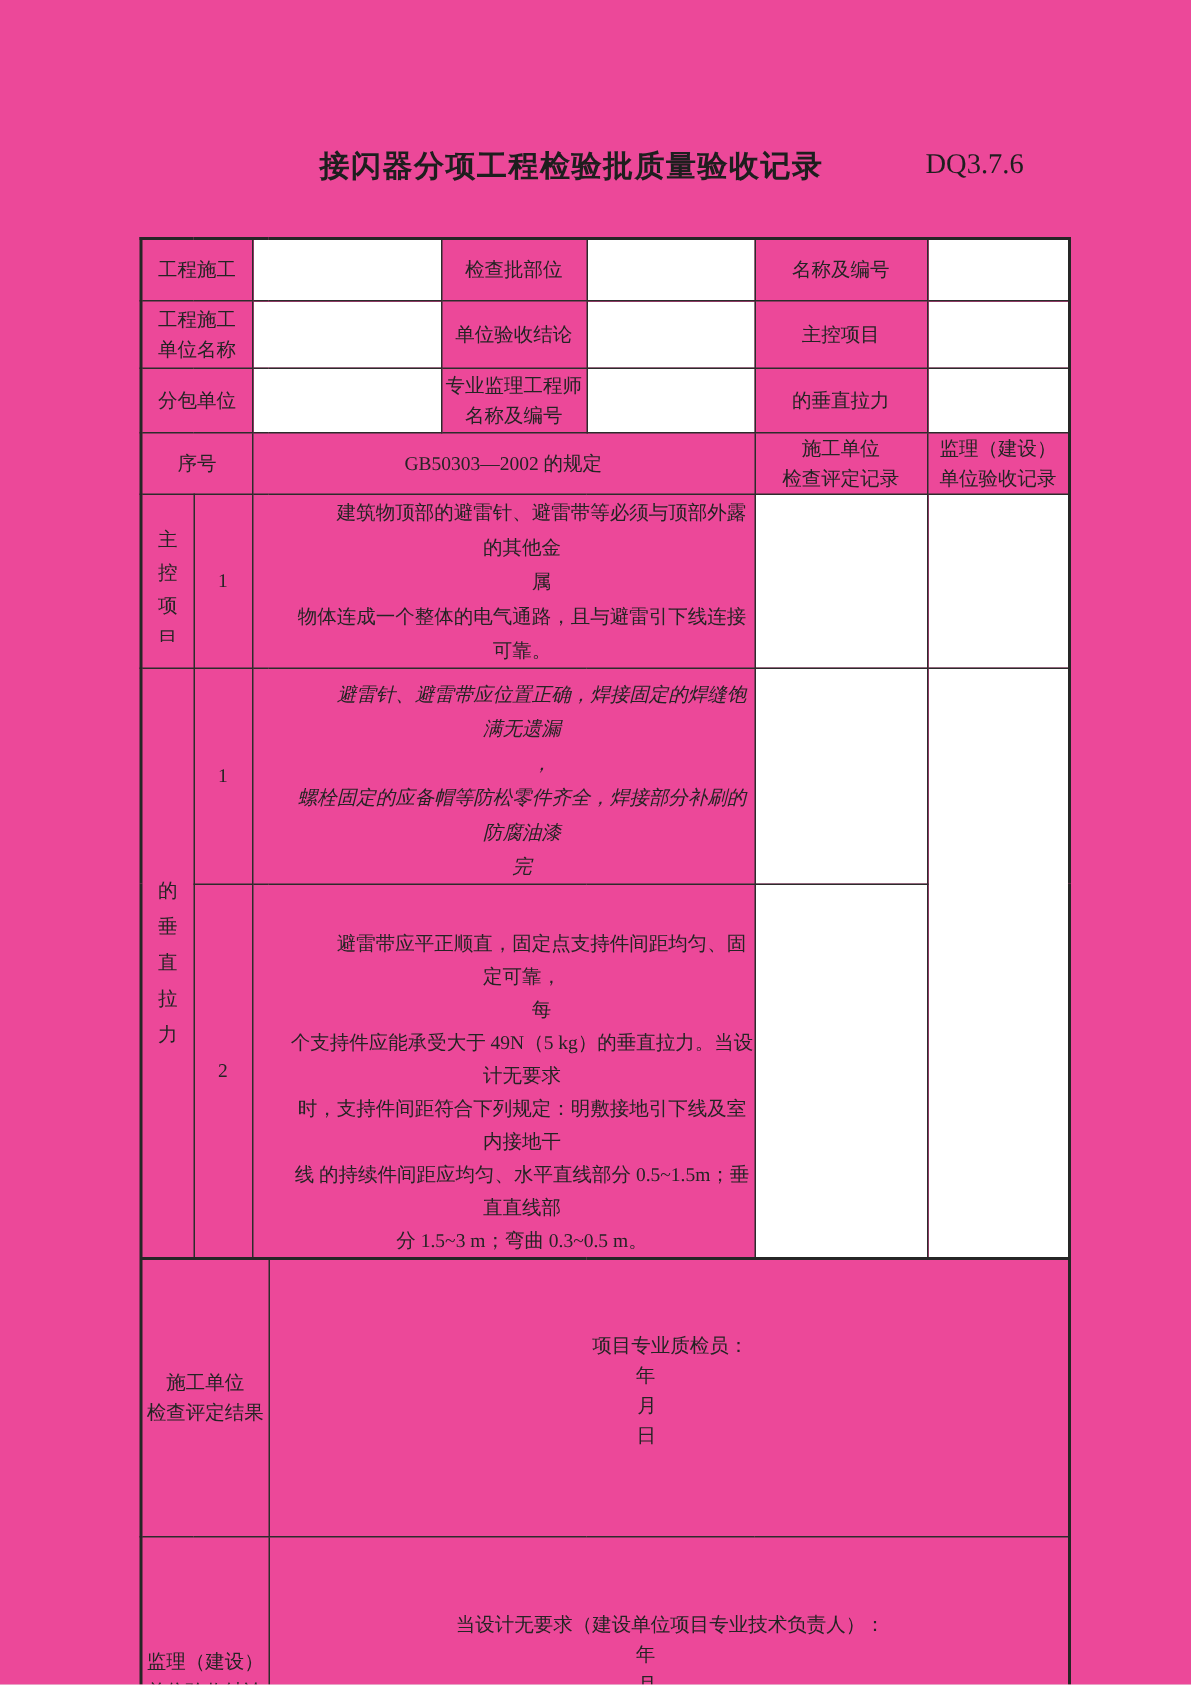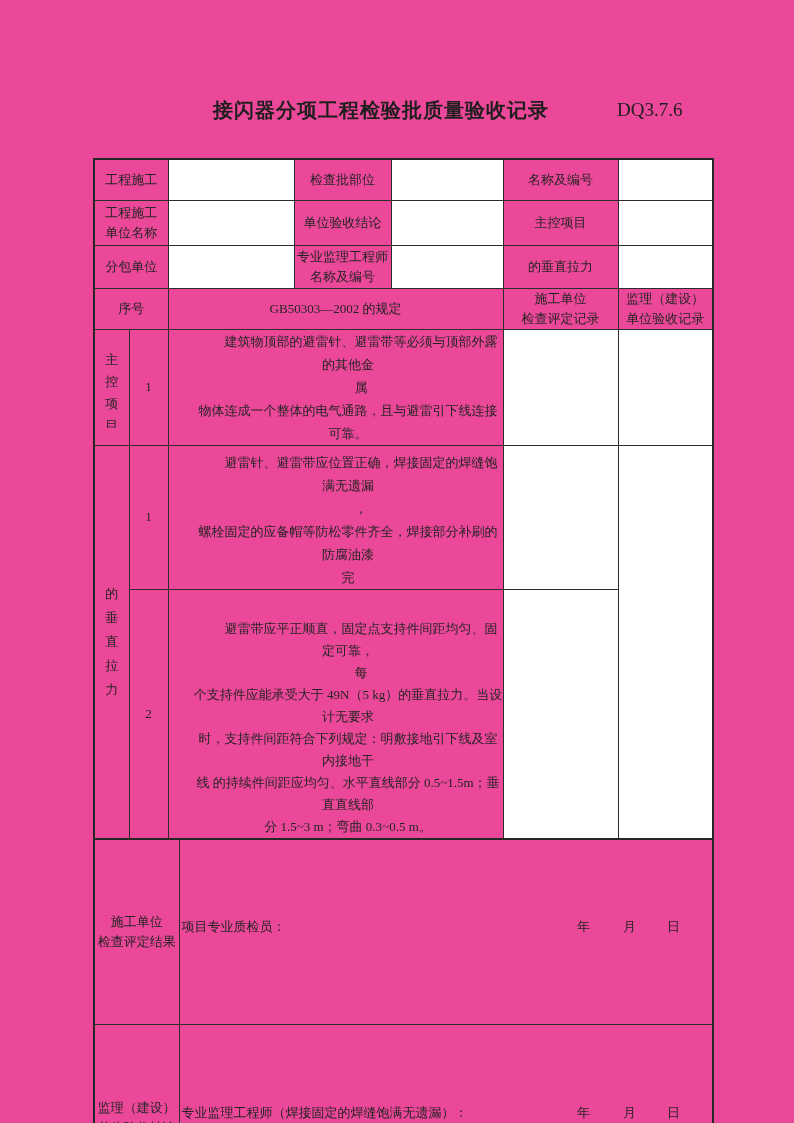--- a/index.html
+++ b/index.html
@@ -39,39 +39,39 @@
   }
   td.lab, td.hdr { white-space:pre-line; }
   td.blank { background:#ffffff; }
   tr.thick-top td { border-top:2px solid #262626; }
   
   td.content {
     text-align:left; vertical-align:top;
     padding:8px 2px 0 1px;
   }
   .lines { white-space:pre-line; line-height:23px;padding-left:25px; }
-  td.content.row-b { padding-top:5px; }
+  td.content.row-b { padding-top:5px;font-style:italic; }
   td.content.row-c { padding-top:28px; }
   td.content.row-c .lines { line-height:22px; }
   
   .vwrap { height:81px; overflow:hidden; padding-top:2px; }
   .vtext {
     width:15px; margin:0 auto;
     word-break:break-all; line-height:22px;
     text-align:center; font-size:13px;
   }
   td.vmid { vertical-align:middle; }
   td.vmid .vtext { line-height:24px; }
   
   td.section {
     vertical-align:bottom; text-align:left;
   }
   .sigline {
     display:flex; align-items:center;
-    padding:0 0 9px 2px; font-size:13px;
+    padding:0 0 9px 2px; font-size:13px;flex-direction:column;
   }
   .sig { white-space:nowrap; }
   .spacer { flex:1; }
   .du { display:inline-block; }
   .du-y { margin-right:33px; }
   .du-m { margin-right:31px; }
   .du-d { margin-right:32px; }
 </style>
 </head>
 <body>
@@ -190,21 +190,21 @@
         </div>
       </td>
     </tr>
 
     <tr style="height:187px">
       <td colspan="3" class="lab">监理（建设）
 单位验收结论</td>
       <td colspan="5" class="section">
         <div class="lines"></div>
         <div class="sigline">
-          <span class="sig">专业监理工程师（焊接固定的焊缝饱满无遗漏）：</span>
+          <span class="sig">当设计无要求（建设单位项目专业技术负责人）：</span>
           <span class="spacer"></span>
           <span class="du du-y">年</span>
           <span class="du du-m">月</span>
           <span class="du du-d">日</span>
         </div>
       </td>
     </tr>
 
   </tbody>
     </table>

